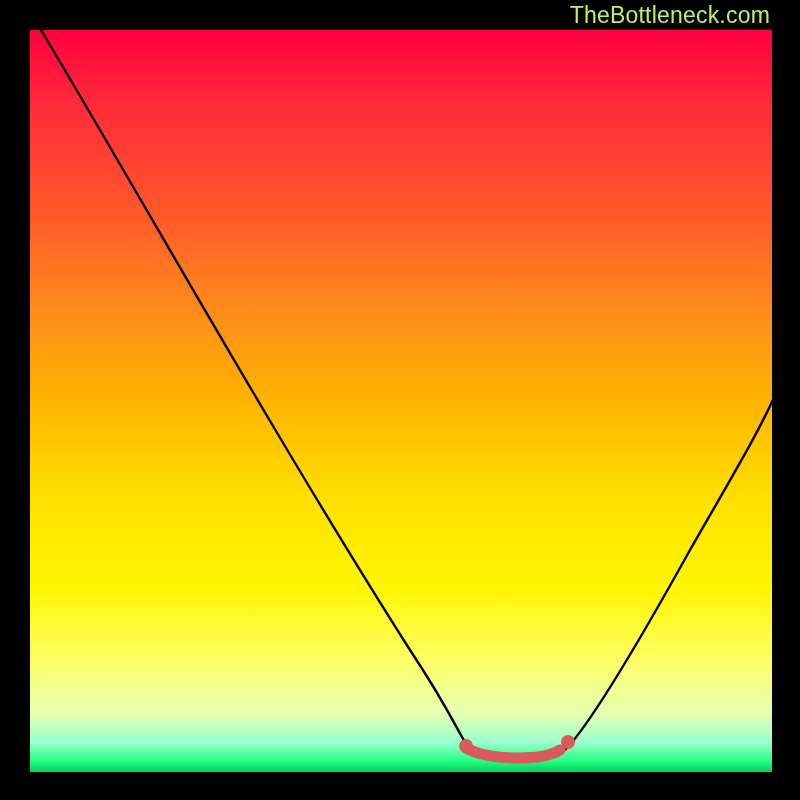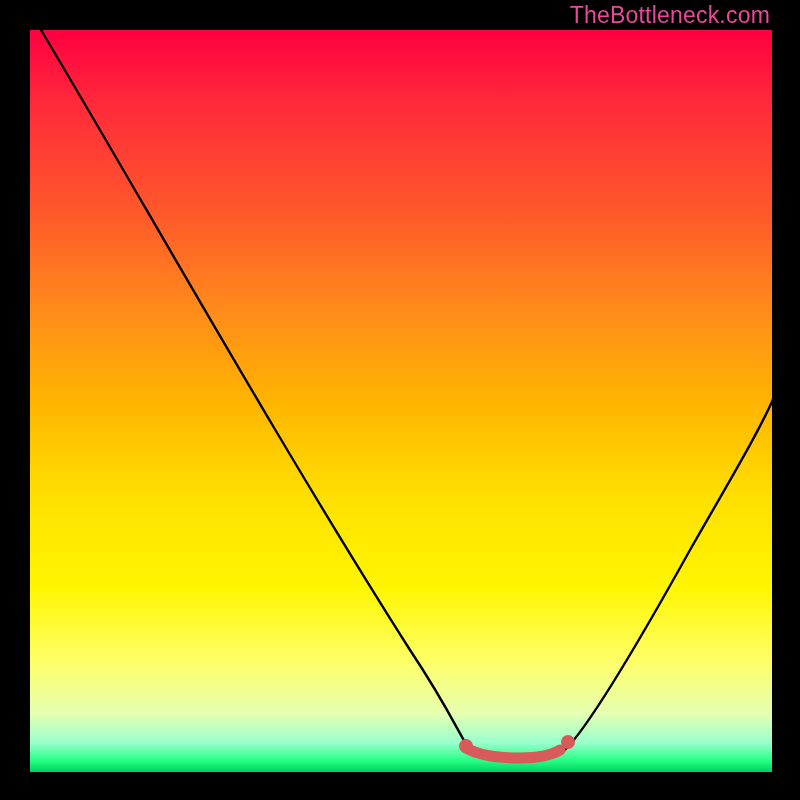--- a/index.html
+++ b/index.html
@@ -12,21 +12,21 @@
           #ff8c1a 38%,
           #ffb400 50%,
           #ffe000 63%,
           #fff600 75%,
           #feff66 85%,
           #e6ffb0 92%,
           #9bffce 96%,
           #25ff83 98.5%,
           #00d060 100%);
   }
-  .watermark{position:absolute;top:2px;right:30px;color:#ec4899;
+  .watermark{position:absolute;top:2px;right:30px;color:#bef264;
              font:23px Arial,Helvetica,sans-serif;letter-spacing:0.2px;}
   svg.curve{position:absolute;left:30px;top:30px;width:742px;height:742px;overflow:visible;}
   svg.curve path{fill:none;stroke:#000;stroke-width:2.4;}
   svg.curve path.marker{fill:none;stroke:#d85a5a;stroke-width:11;stroke-linecap:round;}
   svg.curve circle.dot{fill:#d85a5a;stroke:none;}
 </style>
 </head>
 <body>
 
 <div class="frame">

